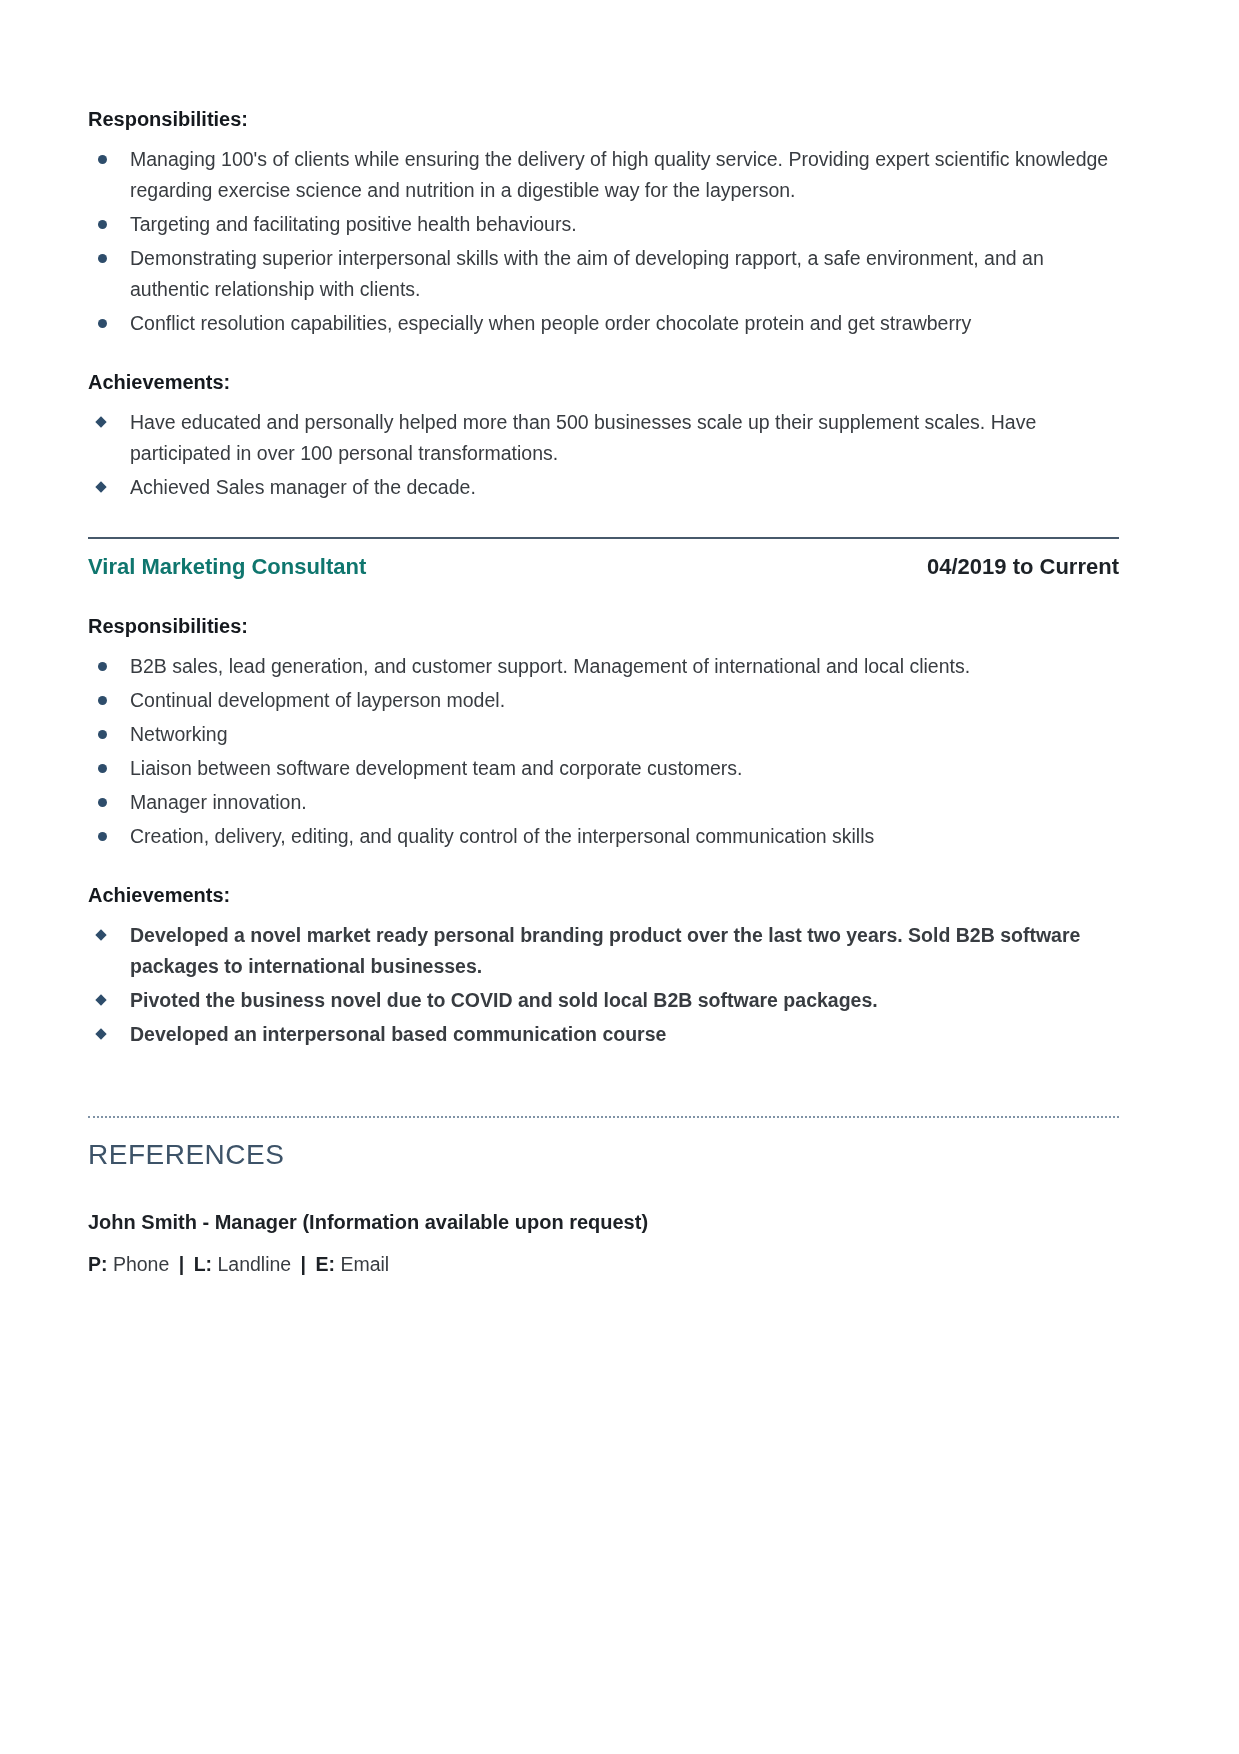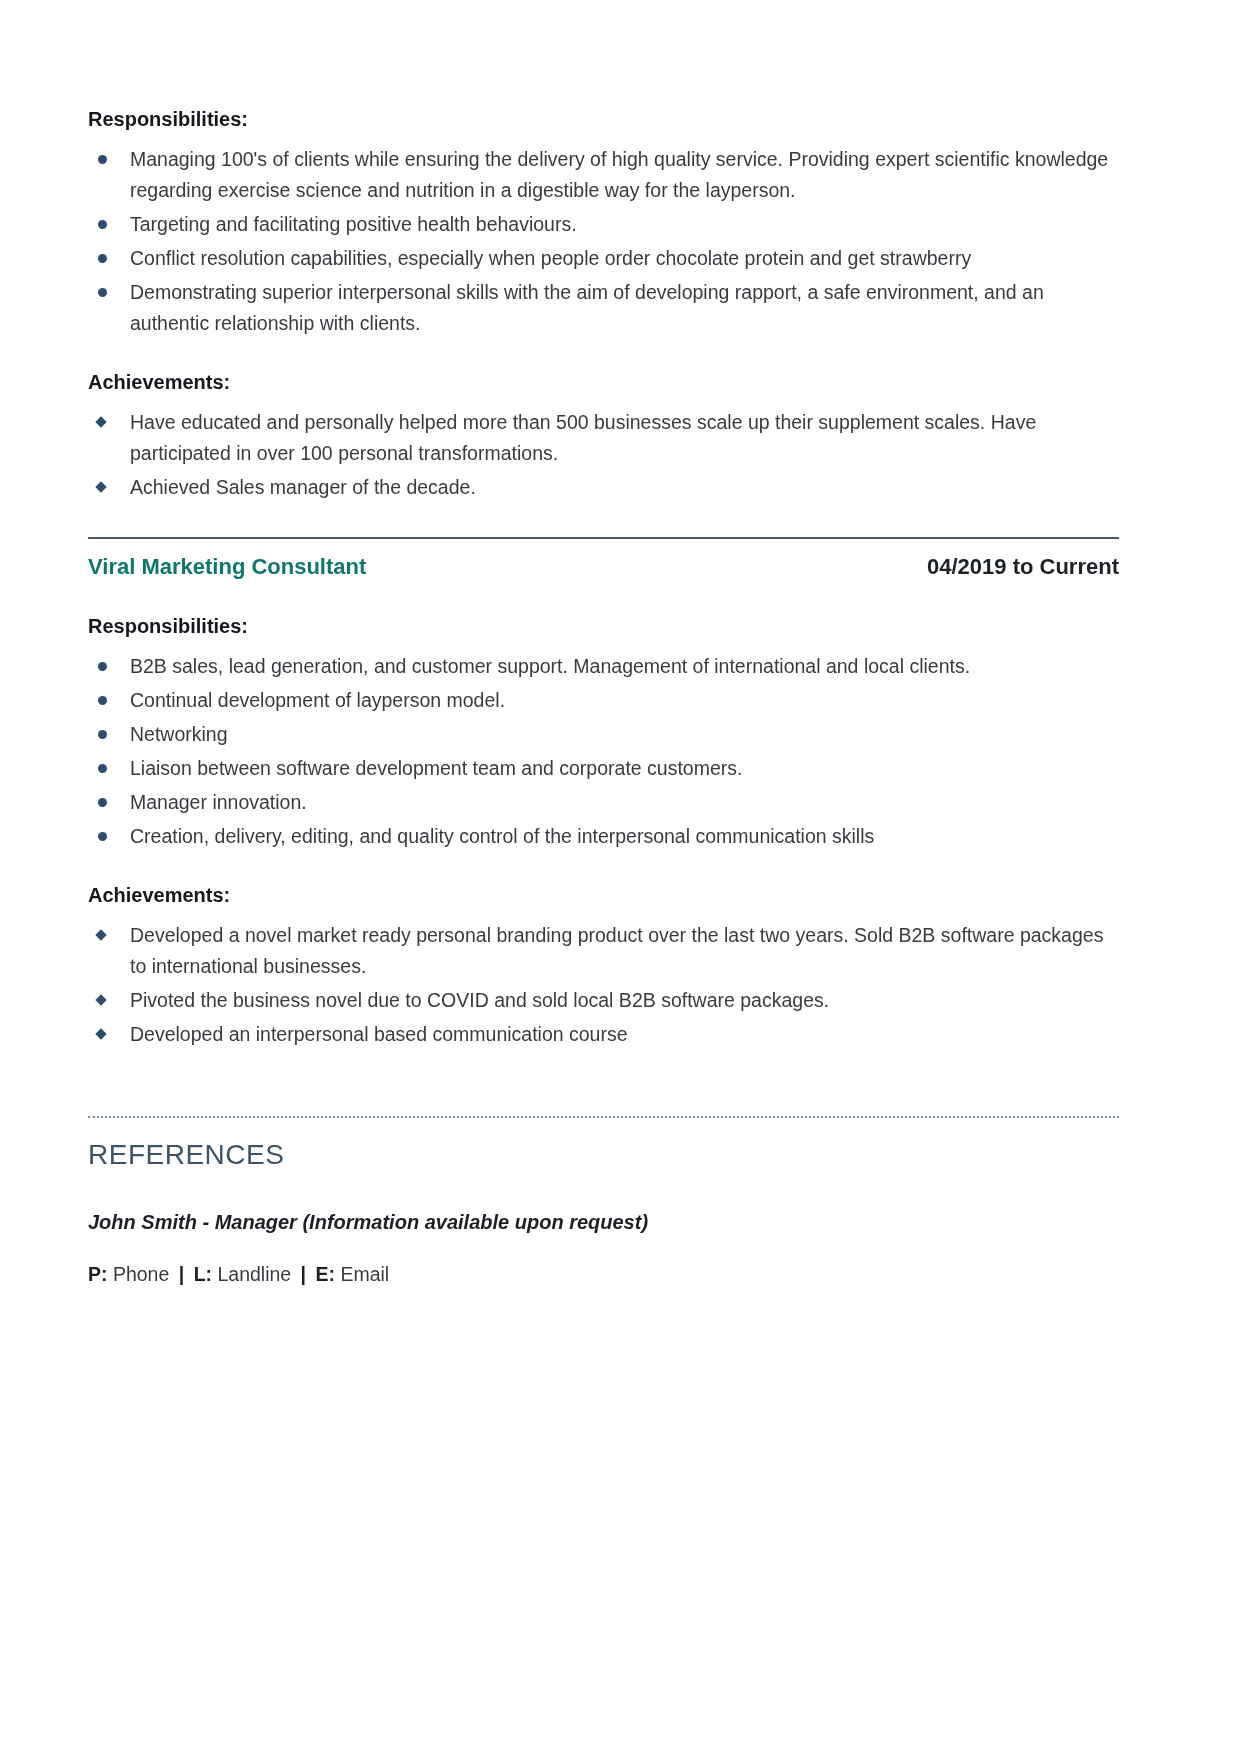--- a/index.html
+++ b/index.html
@@ -62,21 +62,21 @@
     height:0;
   }
 
   .references-heading {
     font-size:28px; line-height:46px; font-weight:normal;
     color:#3d5368; letter-spacing:0.5px;
     margin:14px 0 28px 0;
   }
   .ref-name {
     font-size:20px; line-height:32px; font-weight:bold;
-    color:#1d2126; margin-bottom:20px;font-style:italic;
+    color:#1d2126; margin-bottom:10px;
   }
   .ref-contact { font-size:19.5px; line-height:32px; color:#383c41; }
   .ref-contact .lbl { font-weight:bold; color:#1d2126; }
   .ref-contact .sep { font-weight:bold; color:#1d2126; padding:0 4px; }
 </style>
 </head>
 <body>
 
 <div class="page">
 
@@ -86,25 +86,25 @@
       <li>
         <span class="dot-marker"></span>
         <span>Managing 100's of clients while ensuring the delivery of high quality service. Providing expert scientific knowledge regarding exercise science and nutrition in a digestible way for the layperson.</span>
       </li>
       <li>
         <span class="dot-marker"></span>
         <span>Targeting and facilitating positive health behaviours.</span>
       </li>
       <li>
         <span class="dot-marker"></span>
-        <span>Conflict resolution capabilities, especially when people order chocolate protein and get strawberry</span>
+        <span>Demonstrating superior interpersonal skills with the aim of developing rapport, a safe environment, and an authentic relationship with clients.</span>
       </li>
       <li>
         <span class="dot-marker"></span>
-        <span>Demonstrating superior interpersonal skills with the aim of developing rapport, a safe environment, and an authentic relationship with clients.</span>
+        <span>Conflict resolution capabilities, especially when people order chocolate protein and get strawberry</span>
       </li>
     </ul>
 
     <h3 class="section-label">Achievements:</h3>
     <ul class="bullet-list">
       <li>
         <span class="diamond-marker"></span>
         <span>Have educated and personally helped more than 500 businesses scale up their supplement scales. Have participated in over 100 personal transformations.</span>
       </li>
       <li>
@@ -142,21 +142,21 @@
         <span class="dot-marker"></span>
         <span>Manager innovation.</span>
       </li>
       <li>
         <span class="dot-marker"></span>
         <span>Creation, delivery, editing, and quality control of the interpersonal communication skills</span>
       </li>
     </ul>
 
     <h3 class="section-label">Achievements:</h3>
-    <ul class="bullet-list" style="margin-bottom:0;">
+    <ul class="bullet-list" style="margin-bottom:0;font-weight:bold;">
       <li>
         <span class="diamond-marker"></span>
         <span>Developed a novel market ready personal branding product over the last two years. Sold B2B software packages to international businesses.</span>
       </li>
       <li>
         <span class="diamond-marker"></span>
         <span>Pivoted the business novel due to COVID and sold local B2B software packages.</span>
       </li>
       <li>
         <span class="diamond-marker"></span>

